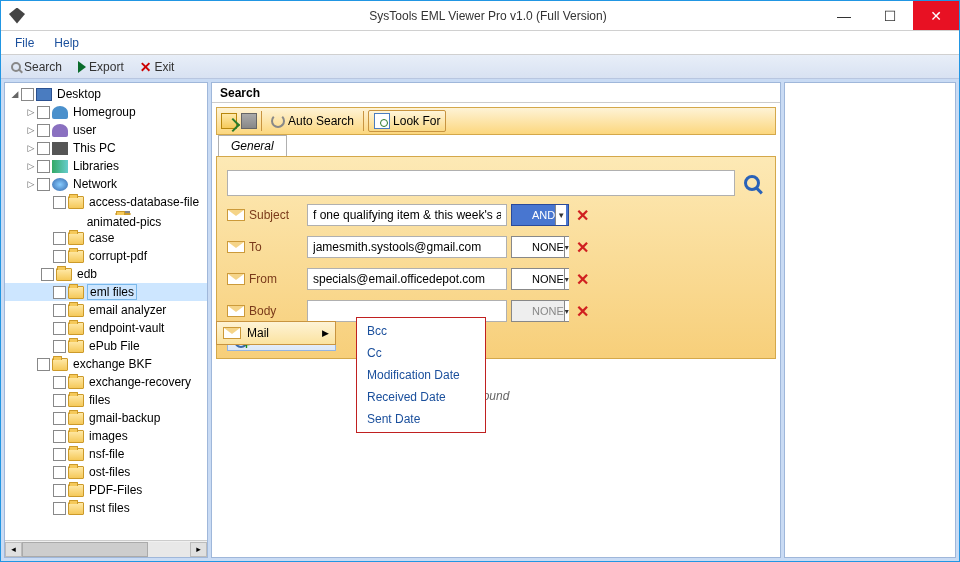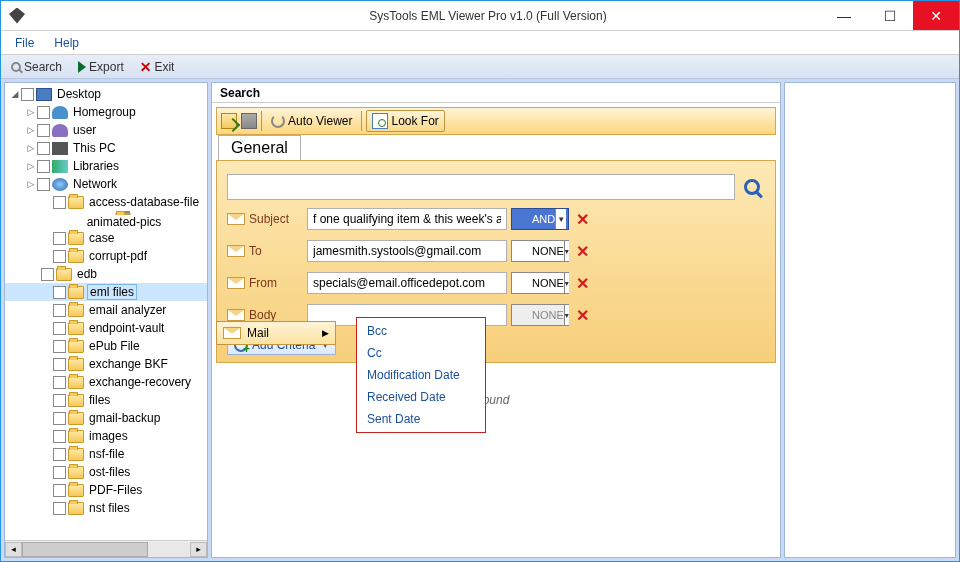--- a/index.html
+++ b/index.html
@@ -65,21 +65,21 @@
 .sep{width:1px;height:20px;background:#c89440;}
 .ico16{width:16px;height:16px;display:inline-block;}
 .open-ico{background:linear-gradient(#ffe9a8,#f5c95a);border:1px solid #b8860b;position:relative;}
 .open-ico::after{content:"";position:absolute;right:-2px;bottom:-2px;width:8px;height:8px;border:2px solid #2a7a2a;border-width:0 2px 2px 0;transform:rotate(-45deg);}
 .save-ico{background:linear-gradient(#aaa,#888);border:1px solid #666;}
 .refresh-ico{border:2px solid #888;border-radius:50%;border-top-color:transparent;width:14px;height:14px;}
 .lookfor-ico{background:#fff;border:1px solid #4a7cc0;position:relative;}
 .lookfor-ico::after{content:"";position:absolute;right:1px;bottom:1px;width:6px;height:6px;border:1.5px solid #2a7a2a;border-radius:50%;}
 
 .tabstrip{display:flex;margin-top:0;}
-.tab{border:1px solid #b0b0b0;border-bottom:none;background:#fff;padding:3px 12px;font-size:16px;cursor:pointer;margin-left:2px;}
+.tab{border:1px solid #b0b0b0;border-bottom:none;background:#fff;padding:3px 12px;font-size:12px;cursor:pointer;margin-left:2px;font-style:italic;}
 .form-area{background:linear-gradient(#fde9b5,#f7cf7a);border:1px solid #d4a84a;padding:10px 10px 6px 10px;}
 .srow{display:flex;align-items:center;height:32px;gap:4px;}
 .envico{width:18px;height:12px;background:#fff;border:1px solid #cc9a3a;position:relative;}
 .envico::after{content:"";position:absolute;left:0;right:0;top:0;height:0;border-left:8px solid transparent;border-right:8px solid transparent;border-top:6px solid #f5d488;}
 .flabel{width:54px;font-size:12px;color:#7a3a1a;}
 .tinput{height:22px;border:1px solid #b0b0b0;background:#fff;font-size:12px;padding:0 5px;}
 .bigsearch{flex:1;height:26px;}
 .magbtn{width:26px;height:26px;cursor:pointer;display:flex;align-items:center;justify-content:center;}
 .mag{width:16px;height:16px;border:3px solid #2962b8;border-radius:50%;position:relative;}
 .mag::after{content:"";position:absolute;width:8px;height:3px;background:#2962b8;bottom:-4px;right:-6px;transform:rotate(45deg);}
@@ -229,21 +229,21 @@
             <span class="cb"></span>
             <span class="fico folder"></span>
             <span class="lbl">endpoint-vault</span>
           </div>
           <div class="tree-row" style="padding-left: 36px;">
             <span class="tw"></span>
             <span class="cb"></span>
             <span class="fico folder"></span>
             <span class="lbl">ePub File</span>
           </div>
-          <div class="tree-row" style="padding-left: 36px;">
+          <div class="tree-row" style="padding-left: 20px;">
             <span class="tw"></span>
             <span class="cb"></span>
             <span class="fico folder"></span>
             <span class="lbl">exchange BKF</span>
           </div>
           <div class="tree-row" style="padding-left: 36px;">
             <span class="tw"></span>
             <span class="cb"></span>
             <span class="fico folder"></span>
             <span class="lbl">exchange-recovery</span>
@@ -302,21 +302,21 @@
 
     <div class="panel center-panel">
       <div class="shead">Search</div>
       <div class="sbody">
         <div class="stoolbar">
           <span class="ico16 open-ico stbtn"></span>
           <span class="ico16 save-ico stbtn"></span>
           <span class="sep"></span>
           <div class="stbtn">
             <span class="refresh-ico"></span>
-            <span>Auto Viewer</span>
+            <span>Auto Search</span>
           </div>
           <span class="sep"></span>
           <div class="stbtn boxed">
             <span class="ico16 lookfor-ico"></span>
             <span>Look For</span>
           </div>
         </div>
         <div class="tabstrip">
           <div class="tab">General</div>
         </div>

